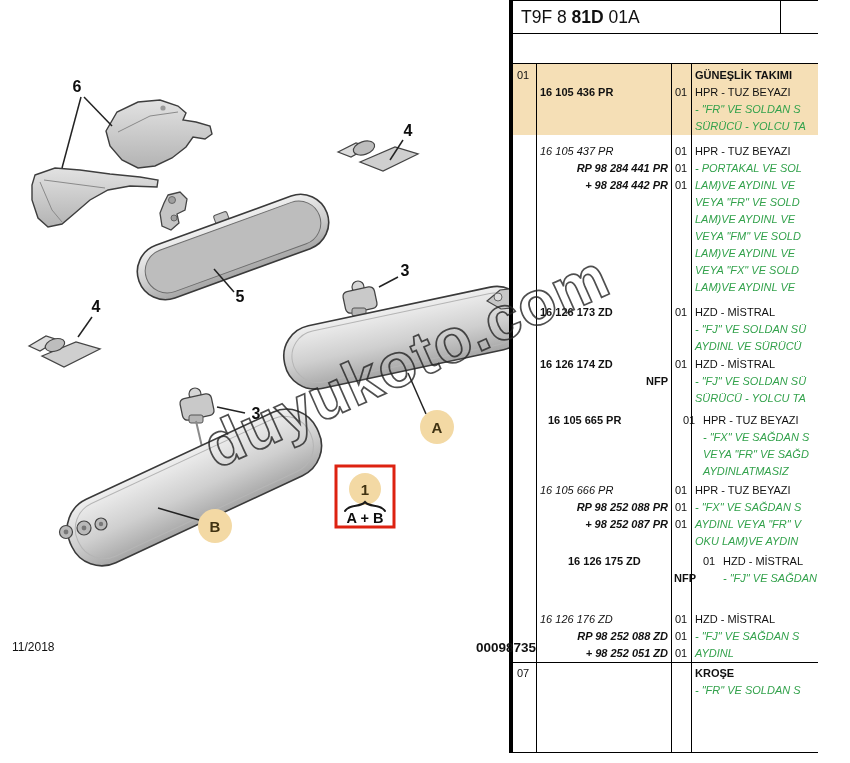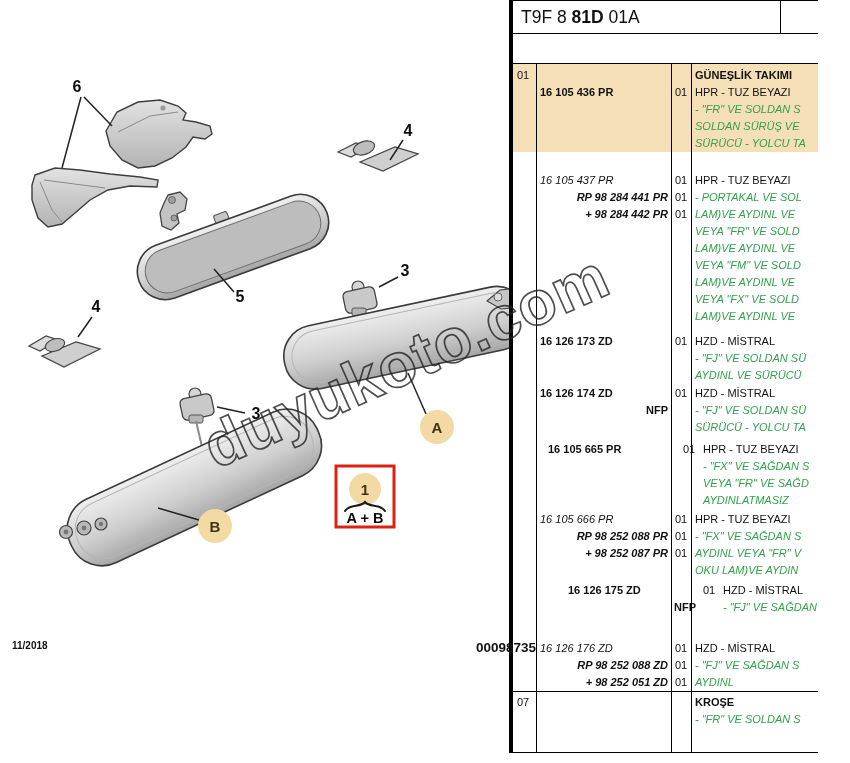--- a/index.html
+++ b/index.html
@@ -10,42 +10,42 @@
   .diagram-svg{position:absolute;left:0;top:0;z-index:1;}
 
   
   .wm{position:absolute;left:226px;top:400px;width:440px;height:92px;
       transform:rotate(-24deg);transform-origin:0 92px;
       font-size:62px;font-weight:bold;letter-spacing:1px;line-height:92px;
       color:rgba(255,255,255,0.04);-webkit-text-stroke:1.7px rgba(35,35,35,0.8);
       z-index:40;pointer-events:none;white-space:nowrap;}
 
   
-  .foot-date{position:absolute;left:12px;top:640px;font-size:10px;font-weight:bold;z-index:3;text-align:center;}
+  .foot-date{position:absolute;left:12px;top:640px;font-size:12px;font-weight:normal;z-index:3;text-align:center;}
   .foot-sheet{position:absolute;left:448px;top:640px;width:88px;text-align:right;
               font-size:13.5px;font-weight:bold;z-index:3;}
 
   
   .table-wrap{position:absolute;left:509px;top:0;width:309px;height:753px;box-sizing:border-box;
               border-left:4px solid #000;border-top:1px solid #000;border-bottom:1px solid #000;
               background:#fff;z-index:2;overflow:hidden;}
   .code-row{position:absolute;left:0;top:0;width:100%;height:33px;box-sizing:border-box;
             border-bottom:1px solid #000;}
   .code-text{position:absolute;left:8px;top:6px;font-size:17.5px;white-space:pre;}
   .code-text .cb{font-weight:bold;}
   .code-vr{position:absolute;left:267px;top:0;width:1px;height:33px;background:#000;}
   .band{position:absolute;left:0;top:33px;width:100%;height:30px;box-sizing:border-box;
         border-bottom:1px solid #000;background:#fff;}
   .rows{position:absolute;left:0;top:63px;right:0;bottom:0;overflow:hidden;}
   .vr{position:absolute;top:63px;bottom:0;width:1px;background:#000;z-index:6;}
   .vr1{left:23px}.vr2{left:158px}.vr3{left:178px}
 
   .entry{position:relative;width:100%;}
   .entry:nth-child(1){background:var(--hl,#f5dfb6);padding-top:3px;}
-  .entry:nth-child(2){margin-top:20px;}
+  .entry:nth-child(2){margin-top:8px;}
   .entry:nth-child(3){margin-top:8px;}
   .entry:nth-child(4){margin-top:1px;}
   .entry:nth-child(5){margin-top:5px;padding-left:8px;}
   .entry:nth-child(6){margin-top:2px;}
   .entry:nth-child(7){margin-top:3px;padding-left:28px;}
   .entry:nth-child(8){margin-top:24px;}
   .entry:nth-child(9){border-top:1px solid #000;padding-top:2px;}
 
   .trow{position:relative;height:17px;line-height:17px;font-size:11px;white-space:nowrap;}
   .c-item{position:absolute;left:4px;}
@@ -205,23 +205,20 @@
           </div>
           <div class="trow">
             <span class="c-part b">16 105 436 PR</span>
             <span class="c-qty">01</span>
             <span class="c-desc ">HPR - TUZ BEYAZI</span>
           </div>
           <div class="trow">
             <span class="c-desc g">- "FR" VE SOLDAN S</span>
           </div>
           <div class="trow">
-            <span class="c-desc g">SOLDAN SÜRÜŞ VE</span>
-          </div>
-          <div class="trow">
             <span class="c-desc g">SÜRÜCÜ - YOLCU TA</span>
           </div>
         </div>
         <div class="entry">
           <div class="trow">
             <span class="c-part i">16 105 437 PR</span>
             <span class="c-qty">01</span>
             <span class="c-desc ">HPR - TUZ BEYAZI</span>
           </div>
           <div class="trow">

